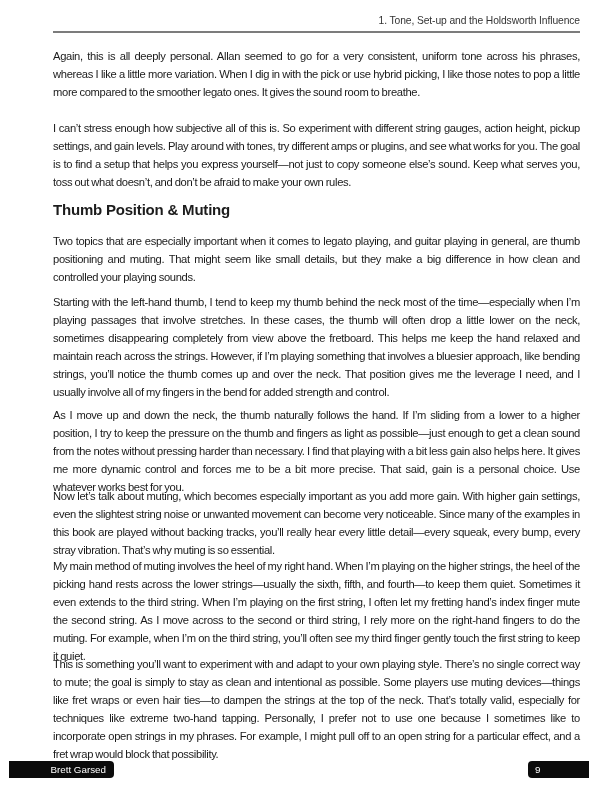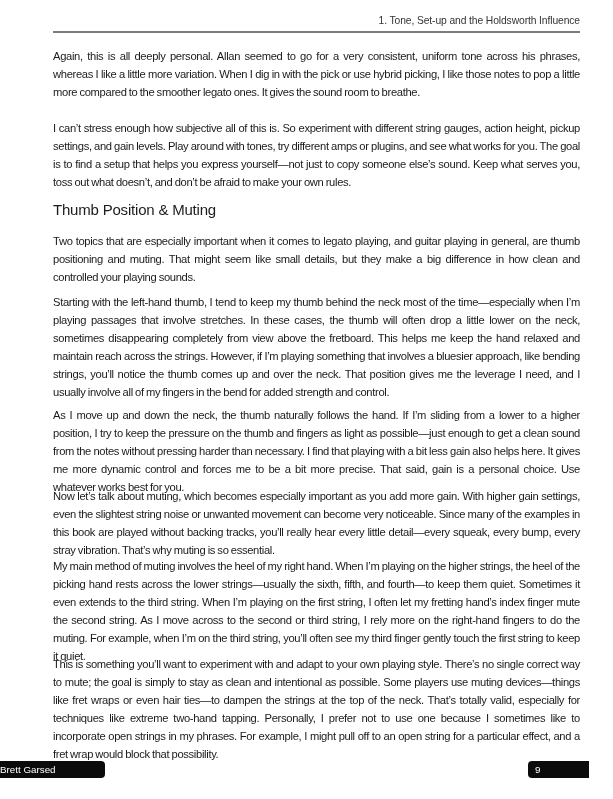--- a/index.html
+++ b/index.html
@@ -41,38 +41,39 @@
     text-align: justify;
     color: #1a1a1a;
   }
   .section-heading {
     position: absolute;
     left: 53px;
     width: 527px;
     margin: 0;
     font-size: 15px;
     line-height: 19px;
-    font-weight: 400;
+    font-weight: 700;
     letter-spacing: -0.2px;
     color: #1c1c1c;
   }
   .footer-badge {
     position: absolute;
     top: 761px;
     height: 17px;
     background: #0b0b0b;
     color: #ffffff;
     font-size: 9.8px;
     line-height: 17px;
     box-sizing: border-box;
   }
   .footer-author {
-    left: 0;
+    left: 9px;
     width: 105px;
     border-radius: 0 4px 4px 0;
+    text-align: right;
     padding-right: 8px;
   }
   .footer-page {
     right: 0;
     width: 61px;
     border-radius: 4px 0 0 4px;
     text-align: left;
     padding-left: 7px;
   }
 </style>

